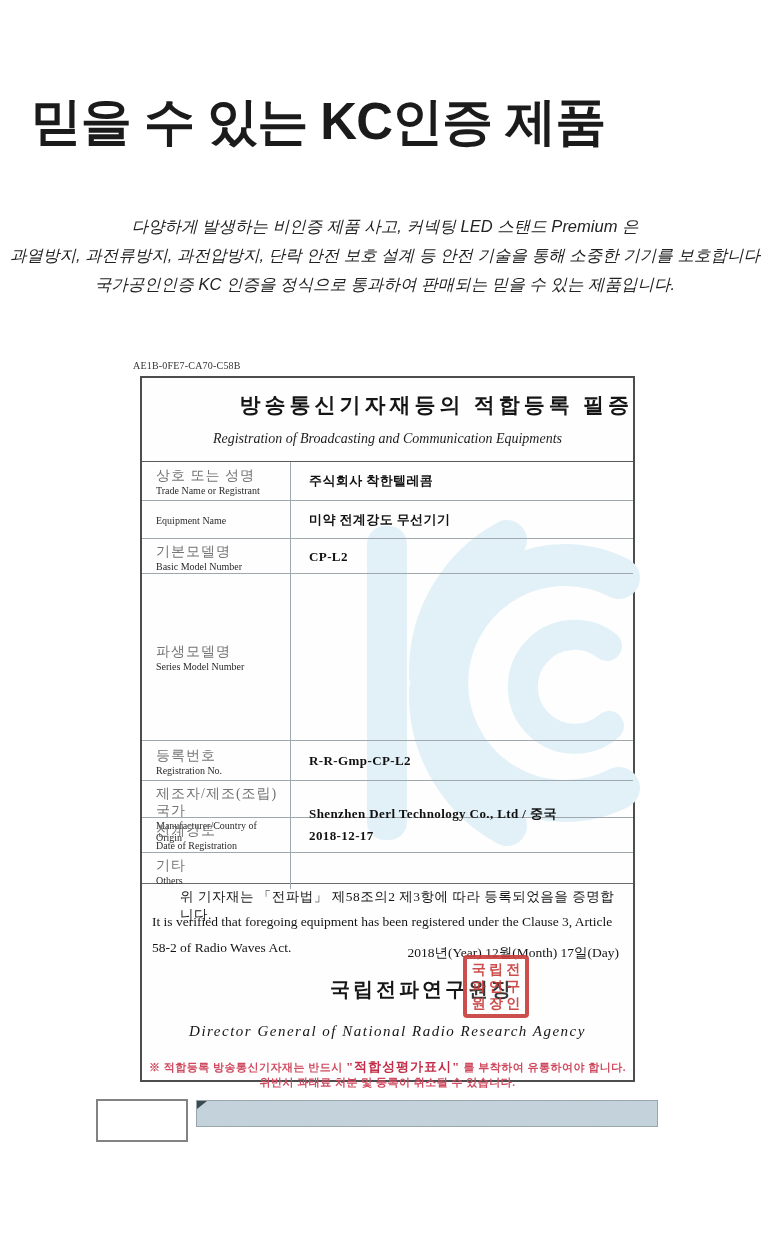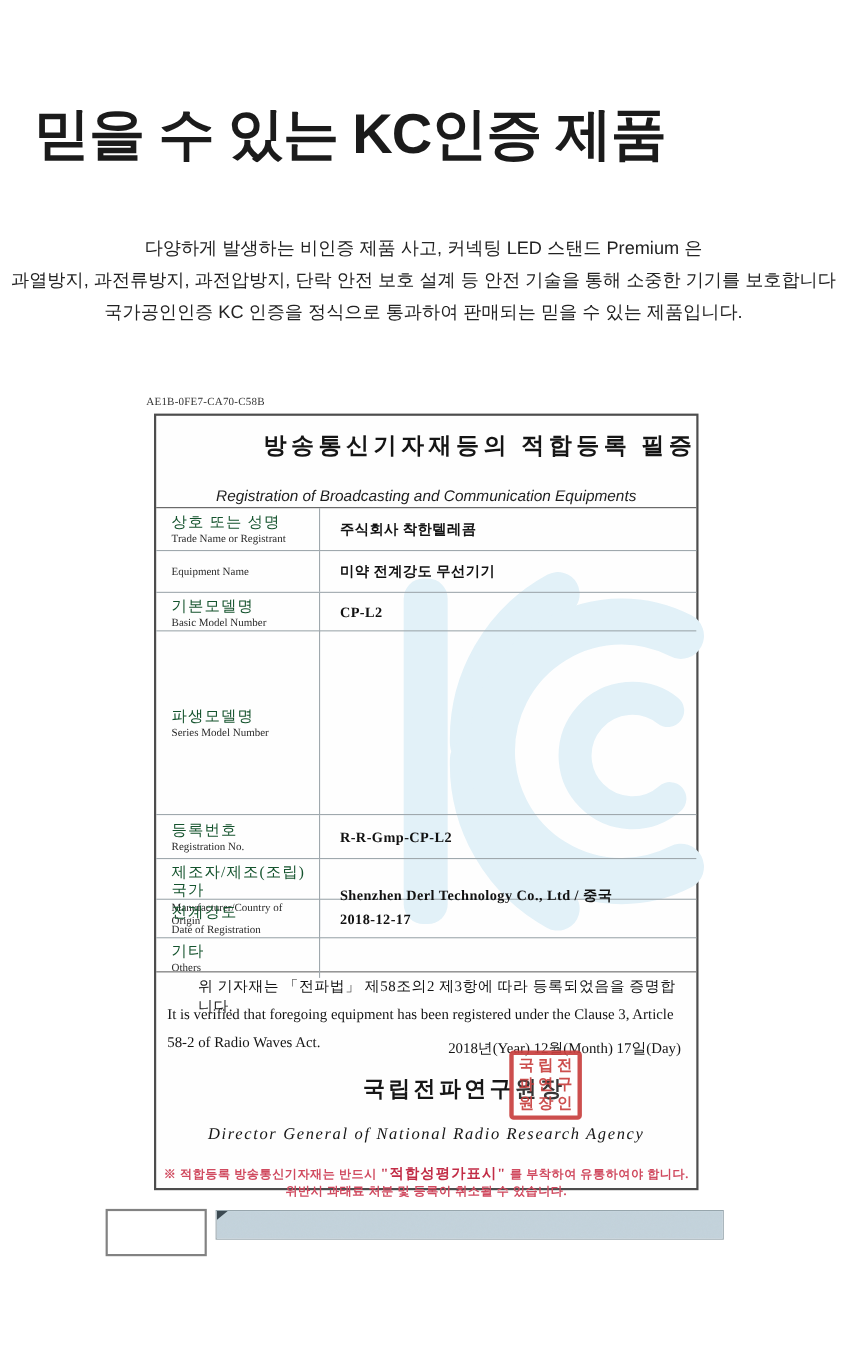--- a/index.html
+++ b/index.html
@@ -12,20 +12,21 @@
   
   .hero-title {
     position:absolute; left:0; top:88px; width:636px;
     text-align:center; font-size:51px; font-weight:900; letter-spacing:-1px;
     color:#1b1b1b;
   }
   .hero-sub {
     position:absolute; left:0; top:212px; width:770px;
     text-align:center; font-size:16.5px; line-height:29px; color:#222;
     font-weight:400;
+    font-style:italic;
   }
 
   
   .doc-code {
     position:absolute; left:133px; top:360px;
     font-family:"Liberation Serif", serif; font-size:10px; color:#333;
     letter-spacing:.2px;
   }
   .cert {
     position:absolute; left:140px; top:376px; width:495px; height:706px;
@@ -36,41 +37,41 @@
     z-index:0; pointer-events:none;
   }
   .cert-inner { position:relative; z-index:1; width:100%; height:100%; }
 
   .cert-title {
     margin-top:13px; text-align:right;
     font-family:"Liberation Serif", serif; font-weight:700;
     font-size:21px; letter-spacing:4px; color:#151515;
   }
   .cert-title-en {
-    margin-top:23px; text-align:center;
-    font-family:Liberation Sans, sans-serif; font-style:italic;
+    margin-top:12px; text-align:center;
+    font-family:Liberation Serif, serif; font-style:italic;
     font-size:14px; color:#1d1d1d;
   }
 
   .cert-table { position:absolute; left:0; top:70px; width:100%; border-top:1.5px solid #5a5a5a; }
   .cert-row { display:grid; grid-template-columns:149px 1fr; border-bottom:1px solid #9fa8ad; }
   .cert-row:nth-child(1){ height:39px; }
   .cert-row:nth-child(2){ height:38px; }
   .cert-row:nth-child(3){ height:35px; }
   .cert-row:nth-child(4){ height:167px; }
   .cert-row:nth-child(5){ height:40px; }
   .cert-row:nth-child(6){ height:37px; }
   .cert-row:nth-child(7){ height:35px; }
   .cert-row:nth-child(8){ height:31px; border-bottom:1.5px solid #6a6a6a; }
   .cell-label {
     border-right:1px solid #9fa8ad; padding:4px 6px 2px 14px;
     display:flex; flex-direction:column; justify-content:center;
   }
   .label-ko {
-    font-family:"Liberation Serif", serif; font-size:14px; color:#14532d;
+    font-family:"Liberation Serif", serif; font-size:14px; color:#737373;
     letter-spacing:1px; line-height:17px;
   }
   .label-en {
     font-family:"Liberation Serif", serif; font-size:10px; color:#2a2a2a;
     line-height:12px; margin-top:1px;
   }
   .cell-value {
     display:flex; align-items:center; padding-left:18px;
     font-family:"Liberation Serif", serif; font-weight:700;
     font-size:13px; color:#111; letter-spacing:.4px;

